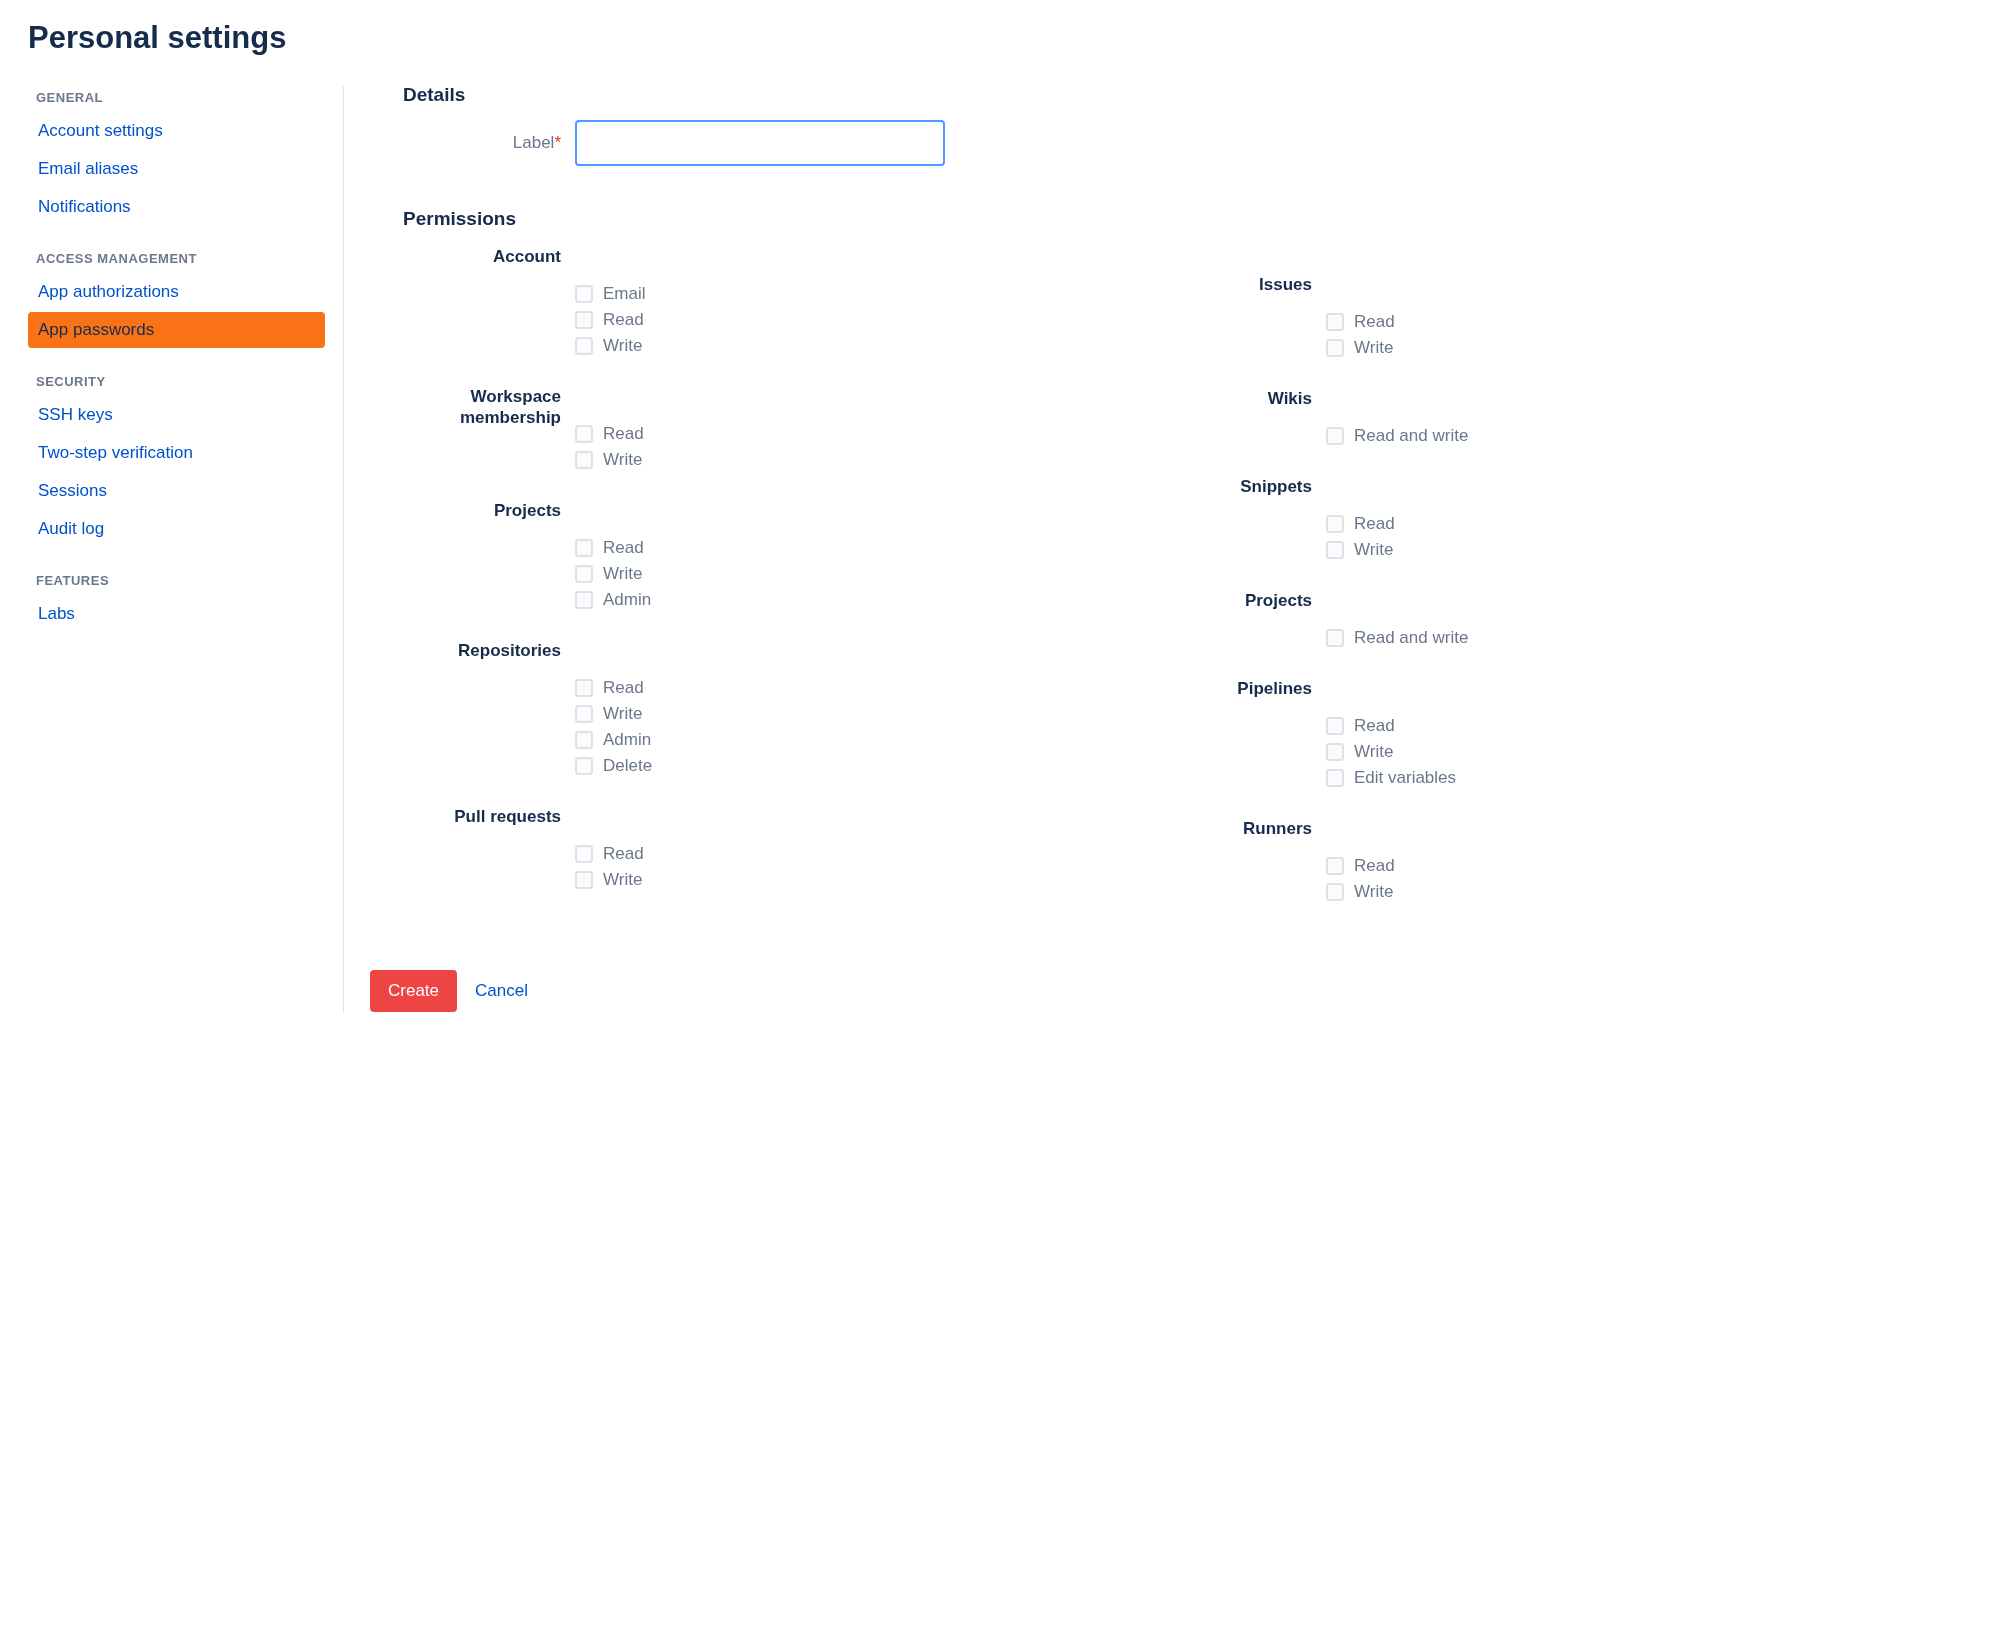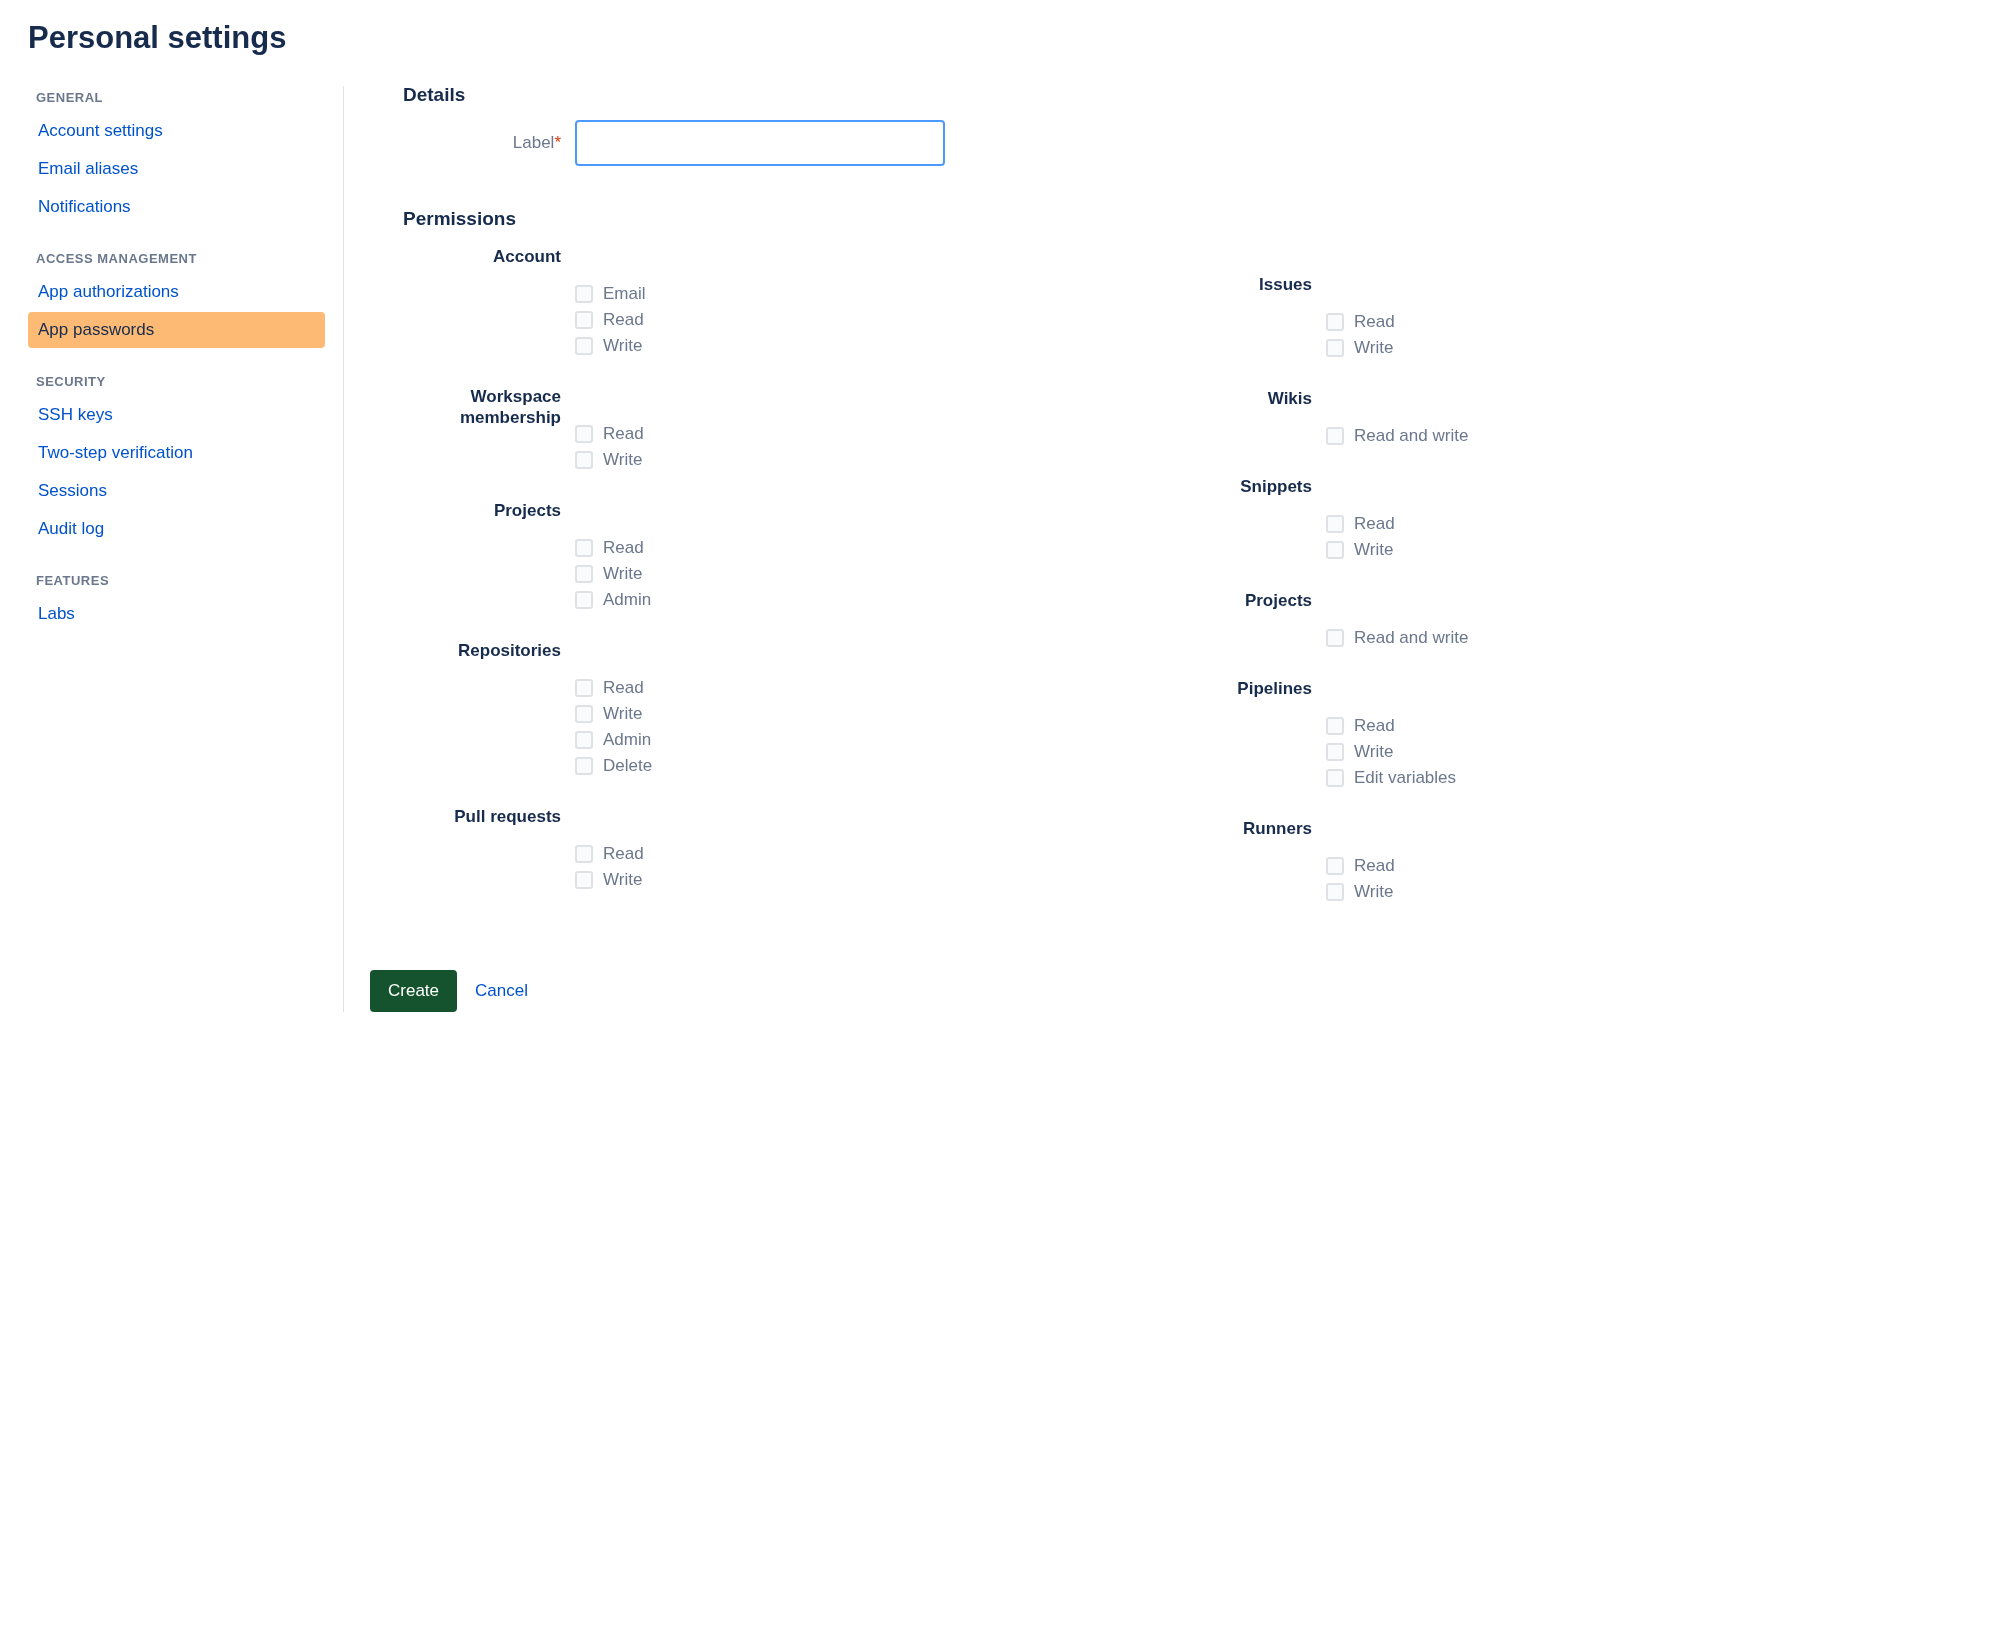--- a/index.html
+++ b/index.html
@@ -37,21 +37,21 @@
   .sidebar .nav-item {
     display: block;
     padding: 8px 10px;
     font-size: 17px;
     color: #0052CC;
     border-radius: 4px;
     text-decoration: none;
     margin-bottom: 2px;
   }
   .sidebar .nav-item.active {
-    background: #fdba74;
+    background: #f97316;
     color: #172B4D;
     font-weight: 500;
   }
   .divider {
     width: 1px;
     background: #DFE1E6;
     margin: 6px 0 0 0;
   }
   .main {
     flex: 1;
@@ -135,21 +135,21 @@
     margin-right: 10px;
     background: #FAFBFC;
     flex-shrink: 0;
   }
   .actions {
     display: flex;
     align-items: center;
     gap: 18px;
   }
   .btn-primary {
-    background: #14532d;
+    background: #ef4444;
     color: #fff;
     border: none;
     border-radius: 4px;
     padding: 11px 18px;
     font-size: 17px;
     font-weight: 500;
     cursor: pointer;
   }
   .btn-link {
     background: none;

